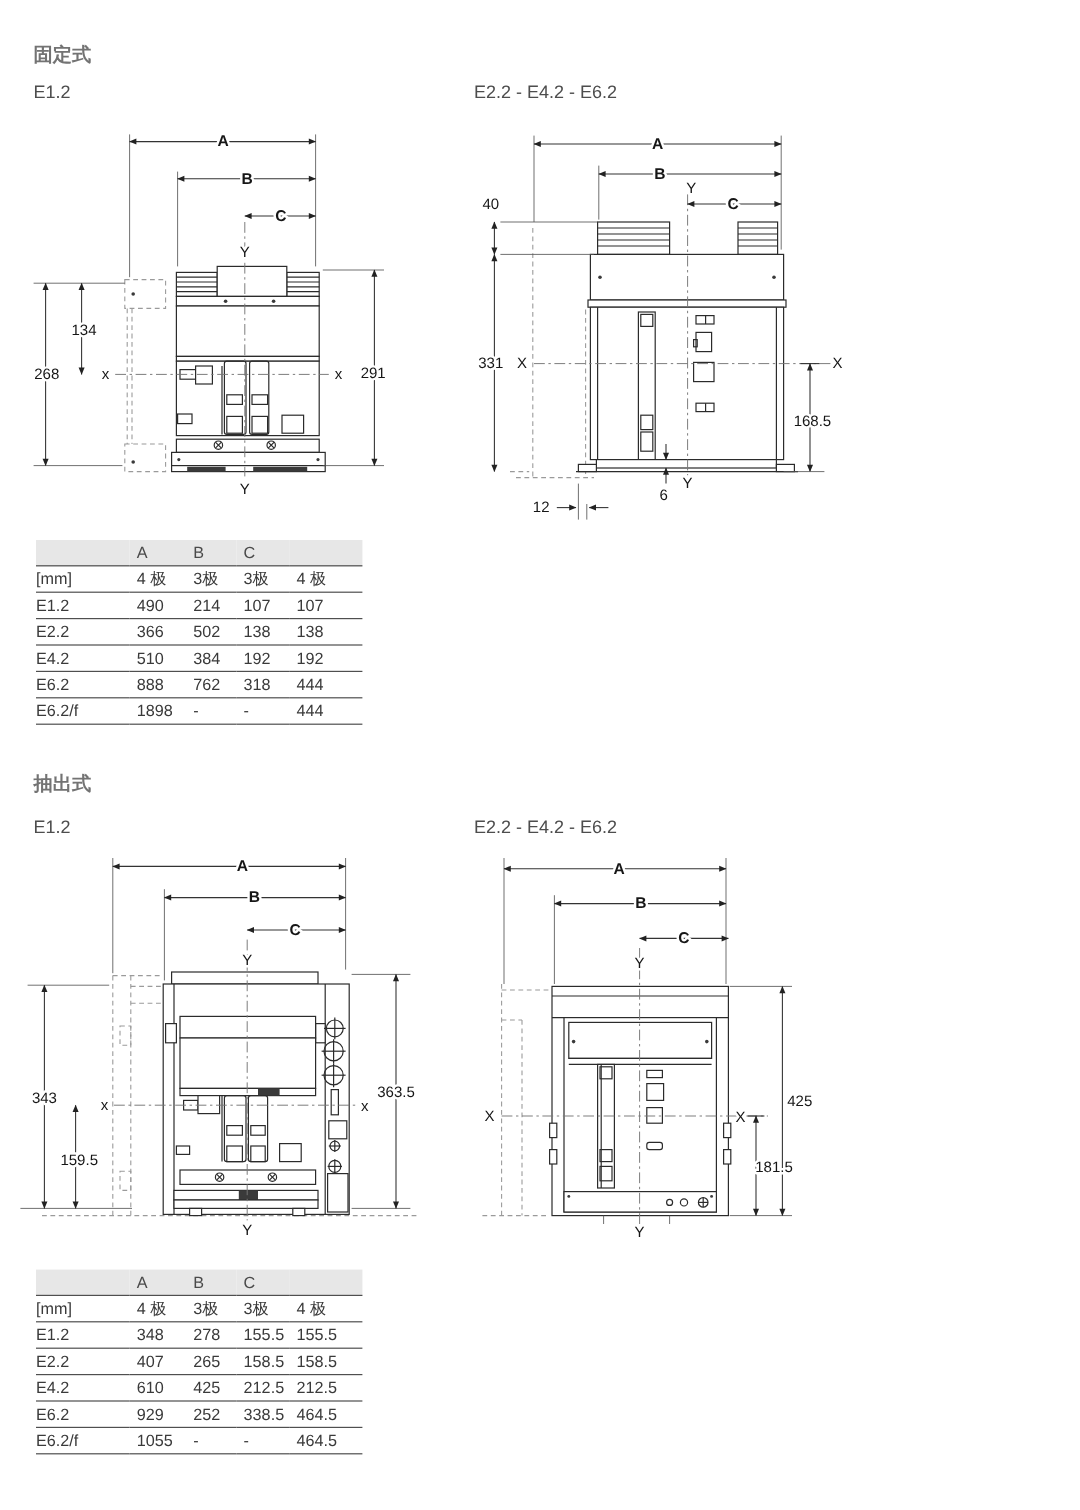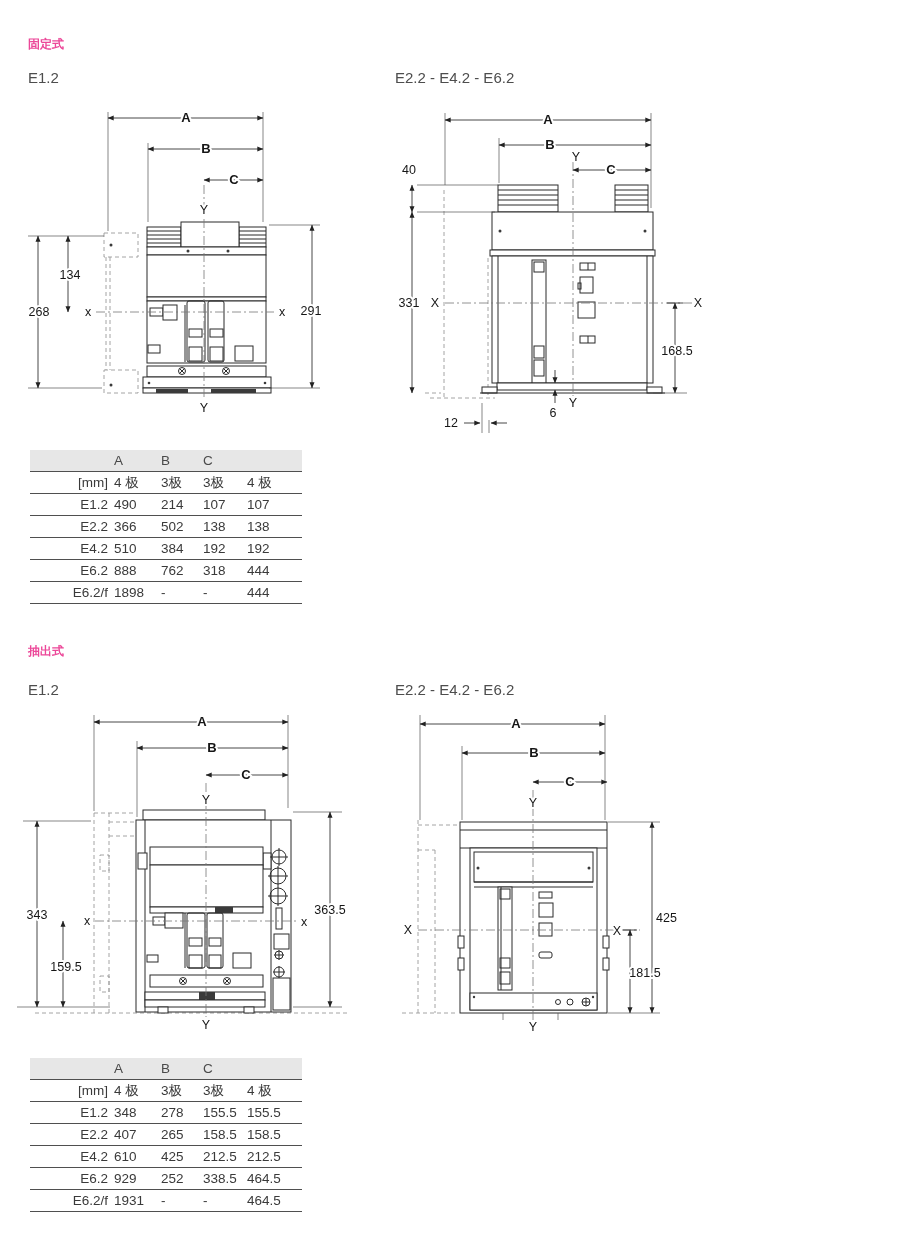--- a/index.html
+++ b/index.html
@@ -1,25 +1,25 @@
 <!DOCTYPE html>
 <html><head>
 <meta charset="utf-8">
 <style>
   html,body{margin:0;padding:0;background:#fff;}
   .page{position:relative;width:900px;height:1258px;background:#fff;overflow:hidden;
         font-family:"Liberation Sans","DejaVu Sans",sans-serif;color:#1a1a1a;}
   .abs{position:absolute;}
-  .sec-title{font-size:12px;font-weight:bold;color:#ec4899;}
+  .sec-title{font-size:16px;font-weight:bold;color:#737373;}
   .sub-label{font-size:15px;color:#4d4d4d;}
   
   .dim-table{border-collapse:collapse;table-layout:fixed;width:272px;}
   .dim-table td{height:21px;border-bottom:1px solid #4f4f4f;font-size:13.5px;color:#3a3a3a;
                 padding:0;vertical-align:middle;white-space:nowrap;}
-  .dim-table td:first-child{text-align:right;}
+  .dim-table td:first-child{text-align:left;}
   .dim-table td + td{text-align:left;padding-left:6px;}
   .letters-row td{background:#e7e7e7;color:#4a4a4a;}
   
   svg{overflow:visible;}
   .ln{fill:none;stroke:#2b2b2b;stroke-width:1;}
   .fw{fill:#fff;stroke:#2b2b2b;stroke-width:1;}
   .fd{fill:#3a3a3a;stroke:none;}
   .dim{fill:none;stroke:#333;stroke-width:0.9;}
   .ext{fill:none;stroke:#555;stroke-width:0.7;}
   .axis{fill:none;stroke:#777;stroke-width:0.8;stroke-dasharray:9 3 2 3;}
@@ -525,21 +525,21 @@
       </tr>
       <tr>
         <td>E6.2</td>
         <td>929</td>
         <td>252</td>
         <td>338.5</td>
         <td>464.5</td>
       </tr>
       <tr>
         <td>E6.2/f</td>
-        <td>1931</td>
+        <td>1055</td>
         <td>-</td>
         <td>-</td>
         <td>464.5</td>
       </tr>
     </tbody>
       </table>
   </div>
 
 </div>
 

